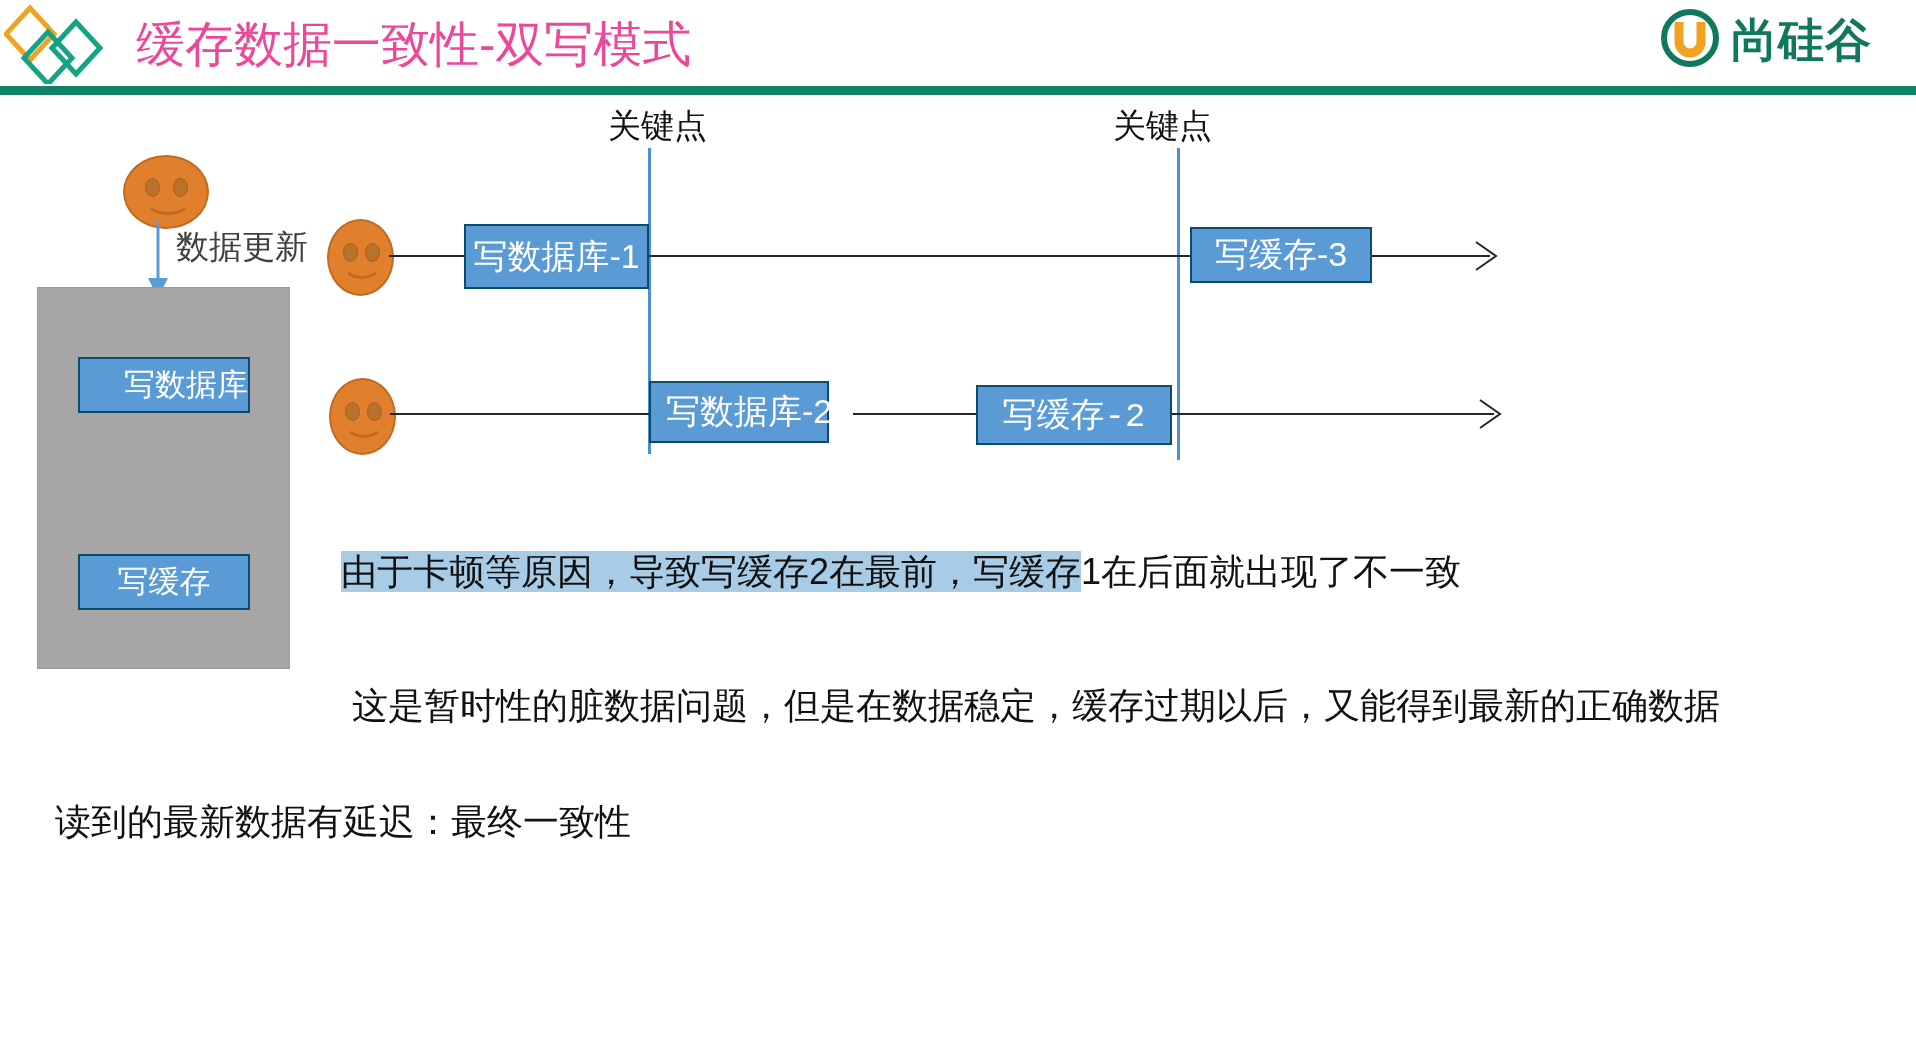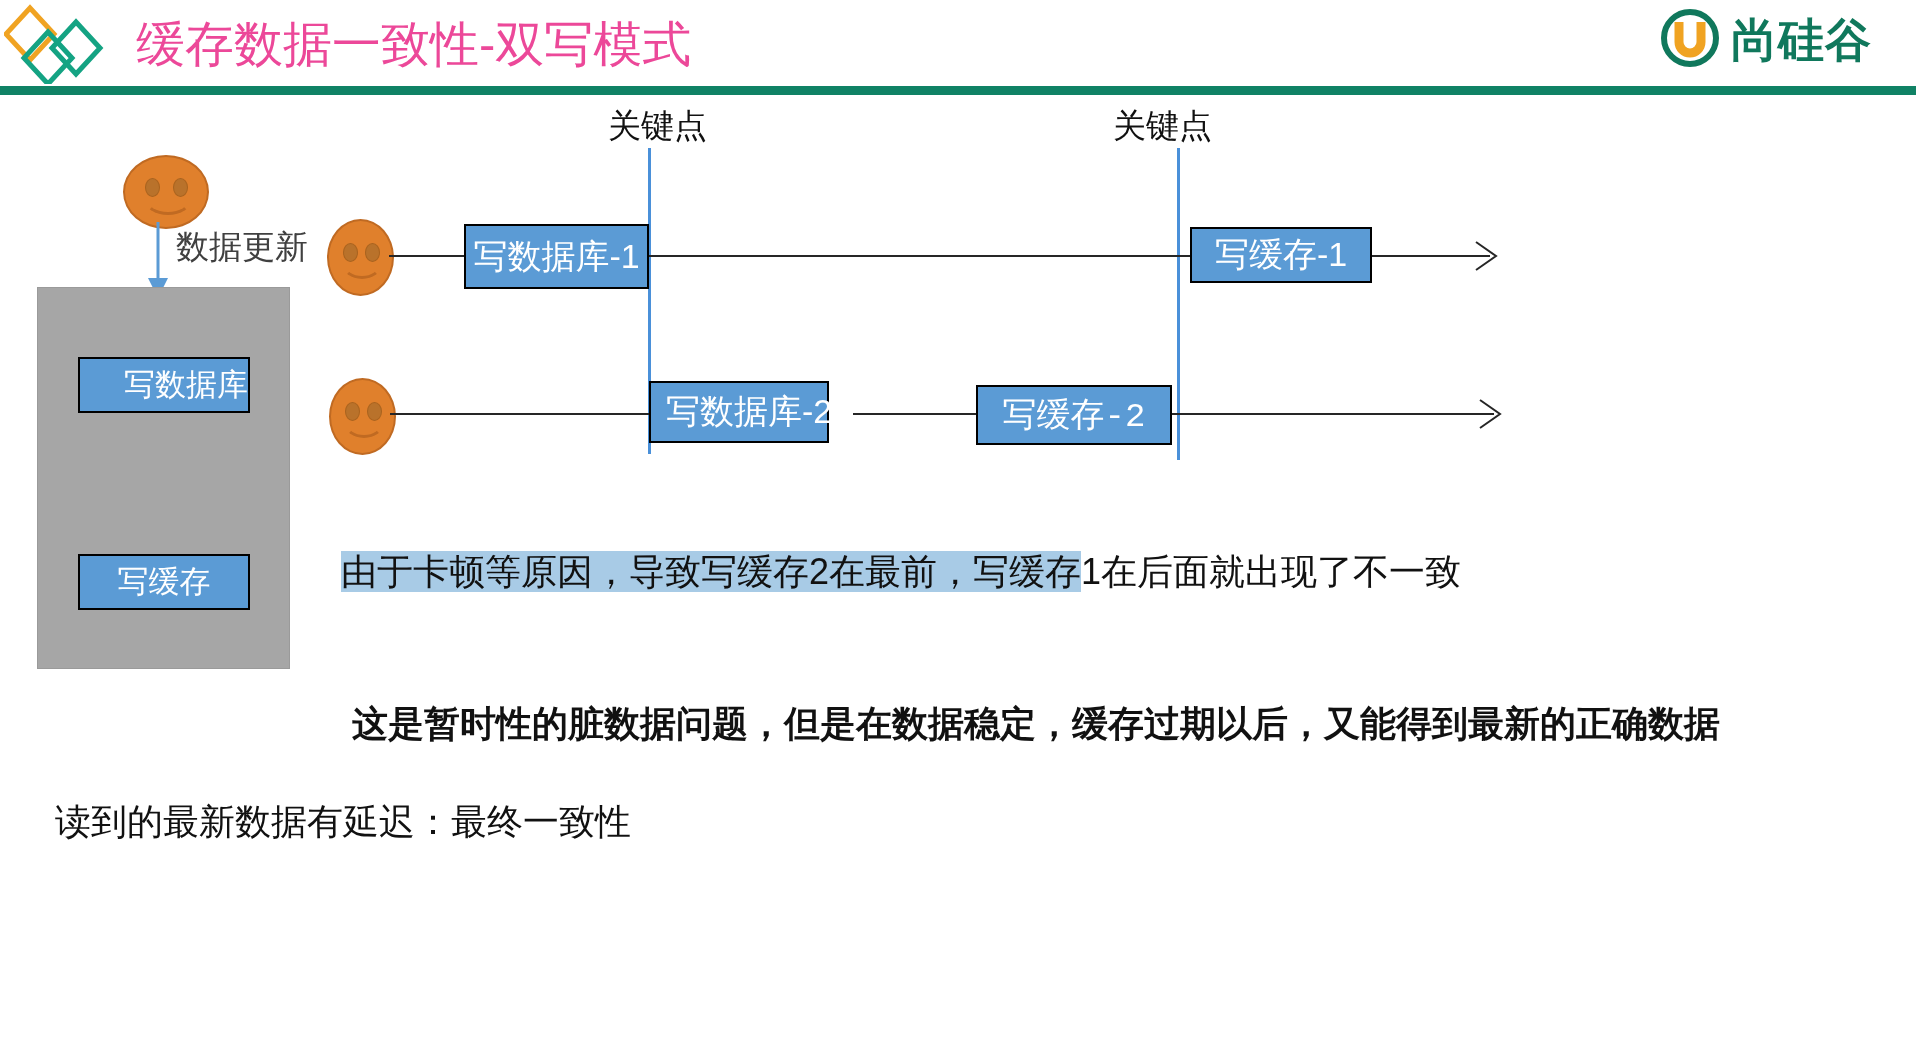--- a/index.html
+++ b/index.html
@@ -60,21 +60,21 @@
     color: #10785c;
     font-weight: bold;
     letter-spacing: 1px;
     line-height: 60px;
   }
 
   
   .blue-box {
     position: absolute;
     background: #5b9bd5;
-    border: 2px solid #000000;
+    border: 2px solid #0c4a6e;
     color: #ffffff;
     display: flex;
     align-items: center;
     justify-content: center;
     font-size: 34px;
     white-space: nowrap;
     box-sizing: border-box;
   }
   .gray-panel {
     position: absolute;
@@ -198,21 +198,21 @@
     <div class="eye" style="left:36px; top:22px;"></div>
     <div class="mouth" style="left:13px; top:28px; width:34px; height:24px;"></div>
   </div>
 
   <div class="hline" style="left:389px; top:255px; width:75px;"></div>
 
   <div class="blue-box" style="left:464px; top:224px; width:185px; height:65px;">写数据库-1</div>
 
   <div class="hline" style="left:649px; top:255px; width:541px;"></div>
 
-  <div class="blue-box" style="left:1190px; top:227px; width:182px; height:56px;">写缓存-1</div>
+  <div class="blue-box" style="left:1190px; top:227px; width:182px; height:56px;">写缓存-3</div>
 
   <svg style="position:absolute; left:1372px; top:238px; width:135px; height:36px;">
     <line x1="0" y1="18" x2="118" y2="18" stroke="#262626" stroke-width="2"></line>
     <polyline points="104,4 124,18 104,32" fill="none" stroke="#262626" stroke-width="2"></polyline>
   </svg>
 
   <div class="face" style="left:329px; top:378px; width:63px; height:73px;">
     <div class="eye" style="left:14px; top:22px;"></div>
     <div class="eye" style="left:36px; top:22px;"></div>
     <div class="mouth" style="left:13px; top:28px; width:34px; height:24px;"></div>
@@ -229,17 +229,17 @@
   <svg style="position:absolute; left:1172px; top:396px; width:340px; height:36px;">
     <line x1="0" y1="18" x2="322" y2="18" stroke="#262626" stroke-width="2"></line>
     <polyline points="308,4 328,18 308,32" fill="none" stroke="#262626" stroke-width="2"></polyline>
   </svg>
 
   <div class="body-text" style="left:341px; top:550px;">
     <span class="hl">由于卡顿等原因，导致写缓存2在最前，写缓存</span><span>1在后面就出现了不一致</span>
   </div>
 
 
-  <div class="body-text" style="left:352px; top:702px;font-weight:bold;">这是暂时性的脏数据问题，但是在数据稳定，缓存过期以后，又能得到最新的正确数据</div>
+  <div class="body-text" style="left:352px; top:684px;">这是暂时性的脏数据问题，但是在数据稳定，缓存过期以后，又能得到最新的正确数据</div>
 
   <div class="body-text" style="left:55px; top:800px;">读到的最新数据有延迟：最终一致性</div>
 
 </div>
 
 </body></html>

